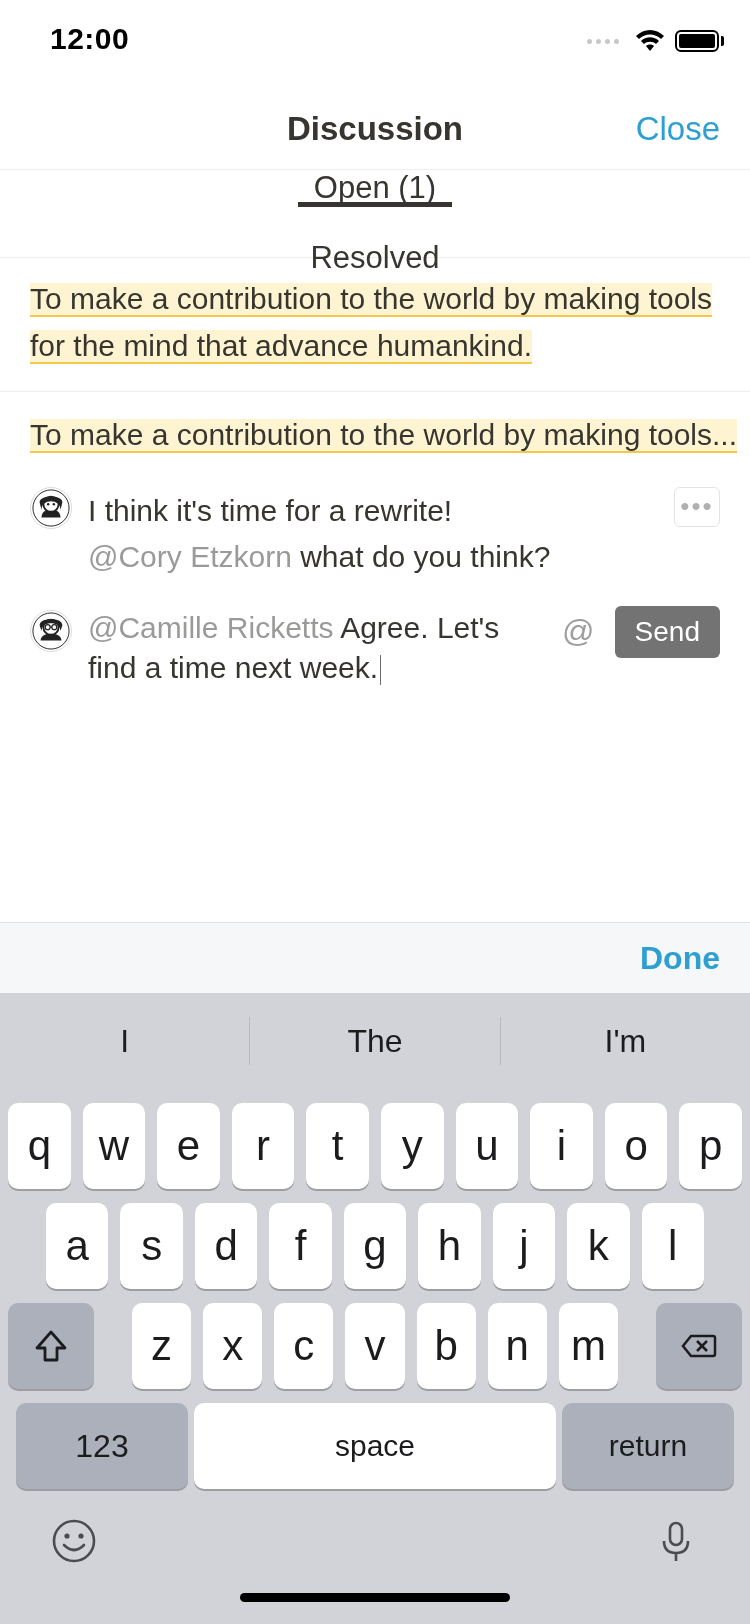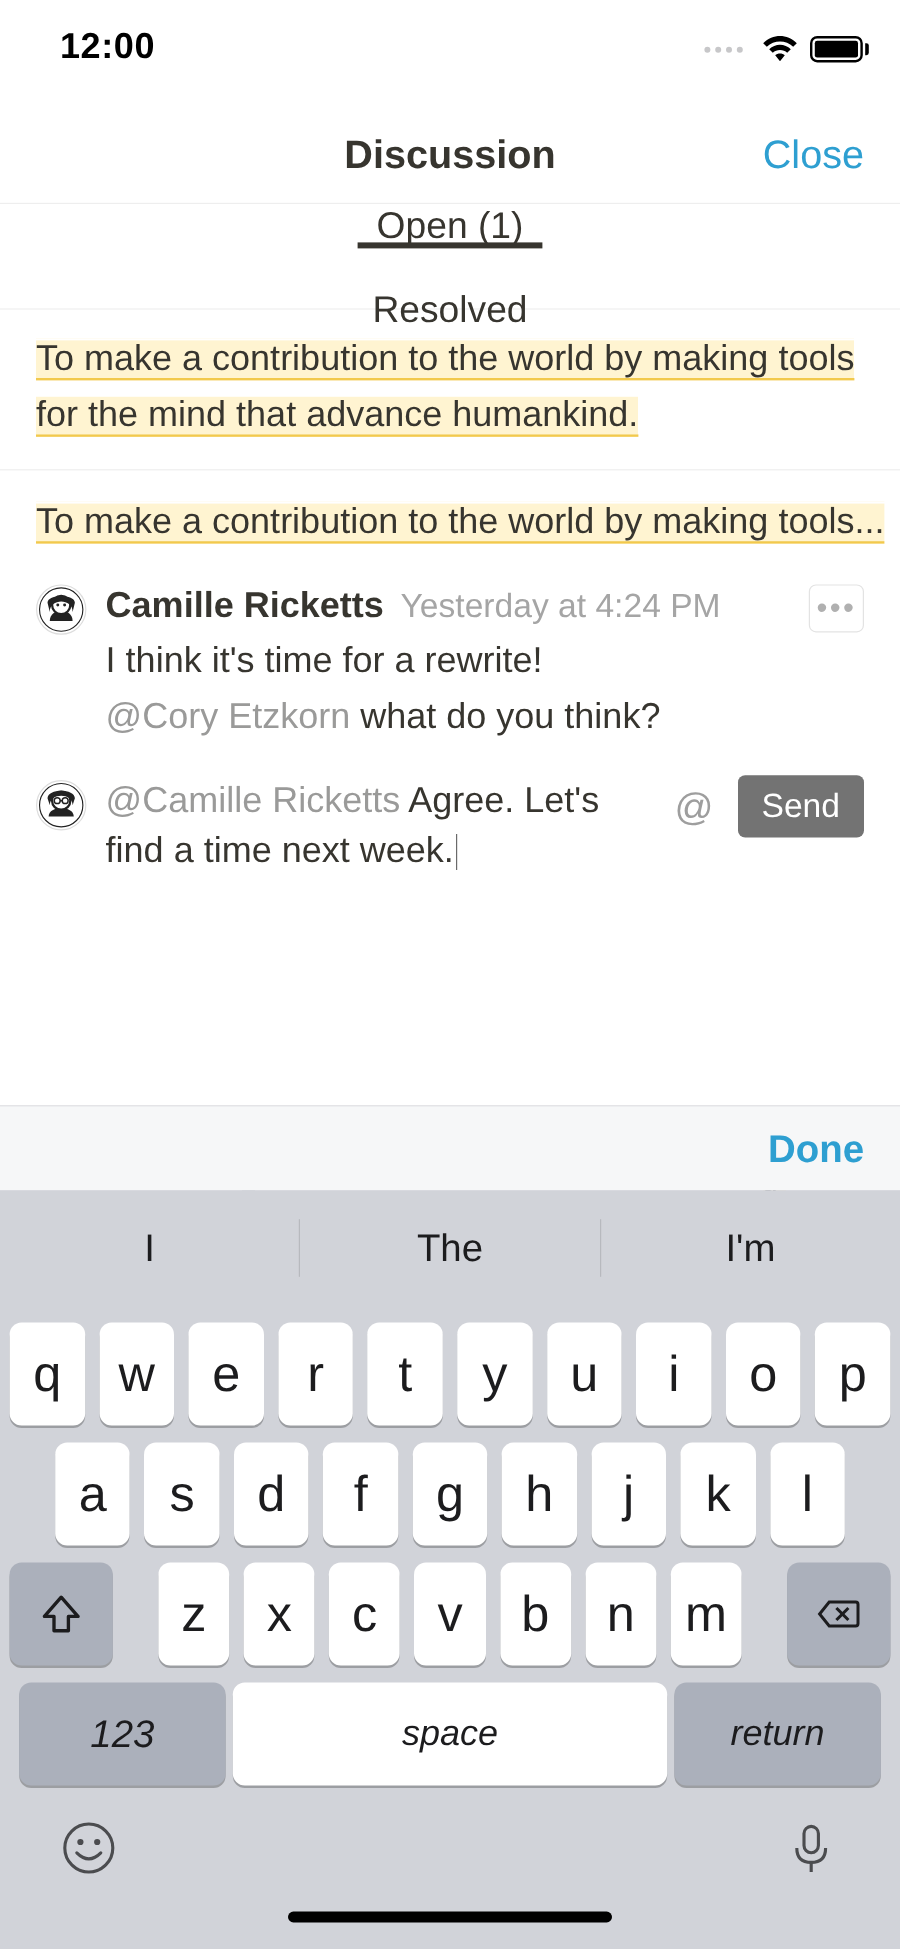--- a/index.html
+++ b/index.html
@@ -144,21 +144,21 @@
   .key {
     background:#fff; border-radius:10px; height:86px; flex:1;
     display:flex; align-items:center; justify-content:center;
     font-size:42px; color:#1c1c1e;
     box-shadow:0 2px 0 rgba(0,0,0,0.25);
   }
   .row.row2 { padding:0 38px; }
   .key.fn { background:#abb0bb; flex:0 0 86px; }
   .key.fn svg { width:40px; height:40px; }
   .row.row3 .spacer { flex:0 0 14px; }
-  .row4 { display:flex; gap:6px; margin-top:14px; padding:0 8px;font-style:italic; }
+  .row4 { display:flex; gap:6px; margin-top:14px; padding:0 8px; }
   .key.k123 { background:#abb0bb; flex:0 0 172px; font-size:32px; }
   .key.space { flex:1; font-size:30px; }
   .key.return { background:#abb0bb; flex:0 0 172px; font-size:30px; }
   .kb-bottom {
     display:flex; align-items:center; justify-content:space-between;
     padding:28px 50px 10px 50px;
   }
   .emoji-icon, .mic-icon { color:#4b4c4f; }
   .emoji-icon svg, .mic-icon svg { width:48px; height:48px; }
   .home-indicator {
@@ -217,24 +217,20 @@
       <svg viewBox="0 0 40 40">
           <circle cx="20" cy="20" r="19" fill="#fff" stroke="#222" stroke-width="1"></circle>
           <path d="M10 30 C10 18 30 18 30 30" fill="#222"></path>
           <circle cx="20" cy="16" r="8" fill="#fff" stroke="#222" stroke-width="2"></circle>
           <circle cx="17" cy="16" r="1.3" fill="#222"></circle>
           <circle cx="23" cy="16" r="1.3" fill="#222"></circle>
           <path d="M8 14 C8 6 32 6 32 14 L30 22 C30 10 10 10 10 22 Z" fill="#222"></path>
         </svg>
     </div>
     <div class="comment-body">
-      <div class="comment-head">
-        <span class="author">Camille Ricketts</span>
-        <span class="timestamp">Yesterday at 4:24 PM</span>
-      </div>
       <div class="comment-text">I think it's time for a rewrite!</div>
       <div class="comment-text">
         <span class="mention">@Cory Etzkorn</span><span> what do you think?</span>
       </div>
     </div>
     <div class="more-btn">•••</div>
   </div>
 
   <div class="reply">
     <div class="avatar">

